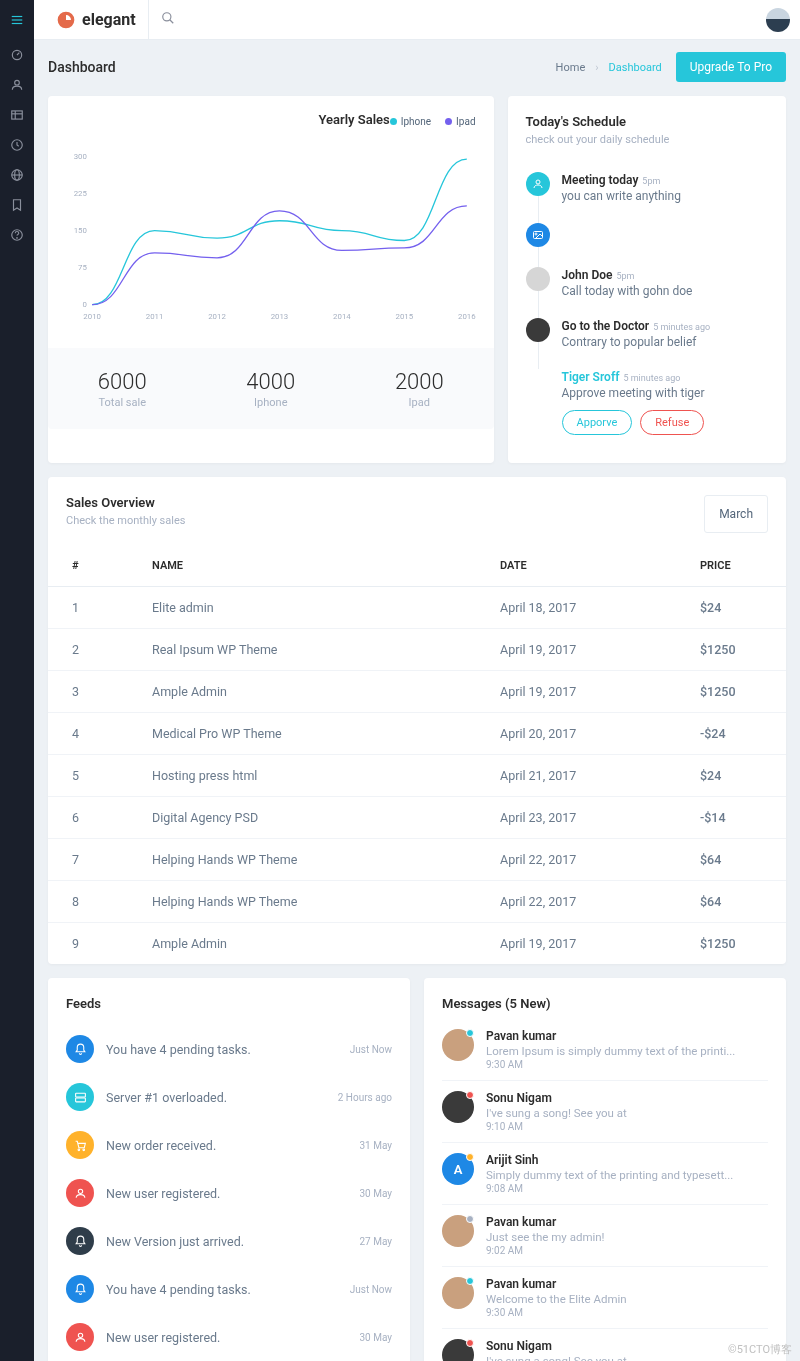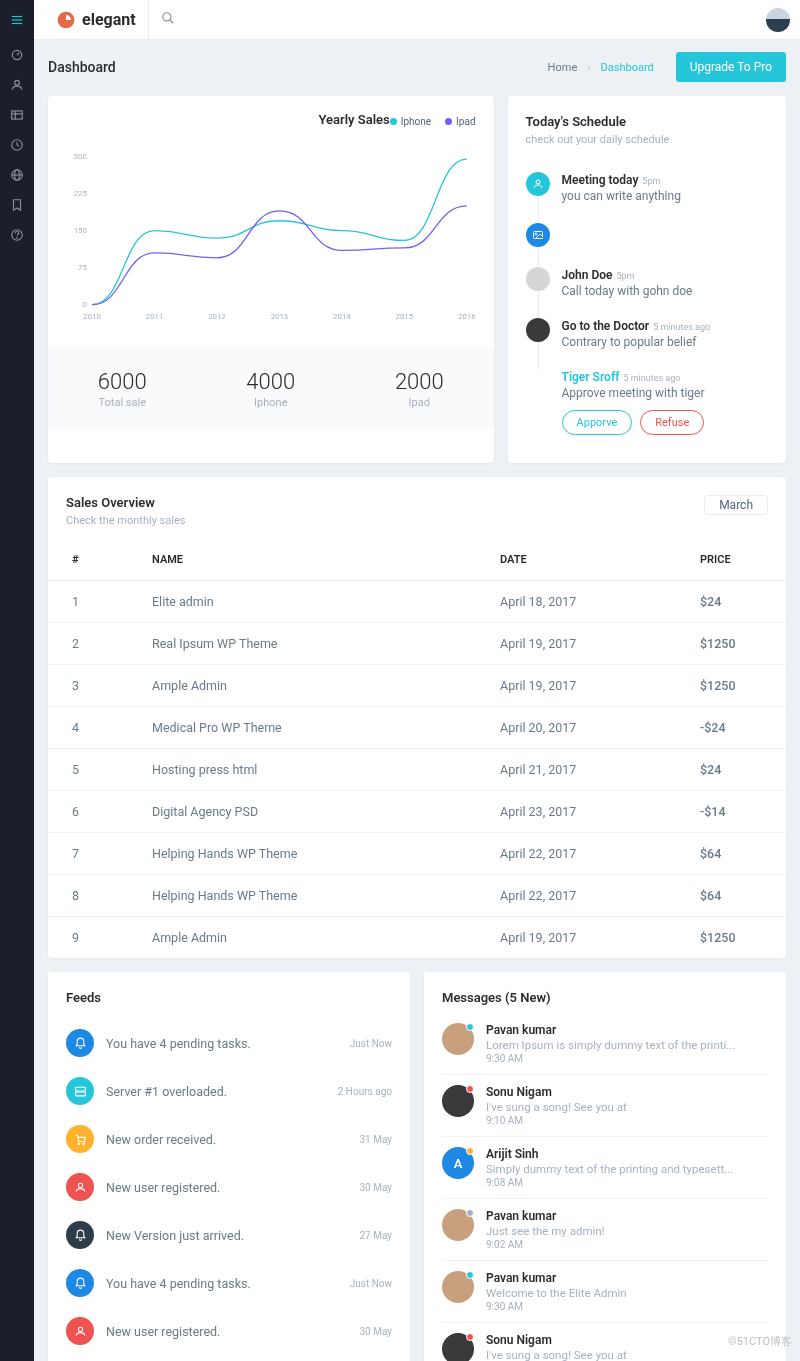--- a/index.html
+++ b/index.html
@@ -47,42 +47,42 @@
 .sched-body{flex:1}
 .sched-title{color:#2c2c2c;font-weight:600;font-size:12px}
 .sched-time{color:#a7b1c2;font-size:9px;font-weight:400;margin-left:4px}
 .sched-desc{color:#6a7a8c;font-size:12px;margin-top:2px}
 .sched-actions{margin-top:10px;display:flex;gap:8px}
 .btn-outline{border:1px solid;background:transparent;padding:5px 14px;border-radius:16px;font-size:11px;cursor:pointer}
 .btn-approve{color:#26c6da;border-color:#26c6da}
 .btn-refuse{color:#ef5350;border-color:#ef5350}
 .sales-card{margin-top:14px}
 .sales-head{display:flex;justify-content:space-between;align-items:flex-start;padding:18px 18px 12px}
-.month-select{border:1px solid #e8edf2;padding:2px 14px;border-radius:3px;font-size:12px;cursor:pointer;color:#54667a;background:#fff}
+.month-select{border:1px solid #e8edf2;padding:11px 14px;border-radius:3px;font-size:12px;cursor:pointer;color:#54667a;background:#fff}
 .table{width:100%;border-collapse:collapse}
 .table th{text-align:left;padding:14px 24px;font-size:11px;font-weight:600;color:#2c2c2c;border-bottom:1px solid #e8edf2}
 .table td{padding:13px 24px;font-size:12.5px;border-bottom:1px solid #f0f3f7;color:#6a7a8c}
 .table tr:last-child td{border-bottom:none}
 .price-pos{color:#26c6da;font-weight:500}
 .price-neg{color:#ef5350;font-weight:500}
 .bottom-row{display:flex;gap:14px;margin-top:14px}
 .feeds-card,.msg-card{flex:1}
 .feed-item{display:flex;align-items:center;gap:12px;padding:10px 0}
 .feed-icon{width:28px;height:28px;border-radius:50%;display:flex;align-items:center;justify-content:center;color:#fff;font-size:12px;flex-shrink:0}
 .feed-text{flex:1;font-size:12.5px;color:#6a7a8c}
 .feed-time{font-size:10px;color:#a7b1c2}
 .msg-item{display:flex;gap:12px;padding:10px 0;border-bottom:1px solid #f0f3f7;cursor:pointer}
 .msg-item:last-child{border-bottom:none}
 .msg-ava{width:32px;height:32px;border-radius:50%;flex-shrink:0;position:relative}
 .msg-status{position:absolute;top:0;right:0;width:8px;height:8px;border-radius:50%;border:1.5px solid #fff}
 .msg-name{color:#2c2c2c;font-weight:600;font-size:12px}
 .msg-text{color:#a7b1c2;font-size:11.5px;margin-top:1px;white-space:nowrap;overflow:hidden;text-overflow:ellipsis;max-width:290px}
 .msg-time{color:#a7b1c2;font-size:10px;margin-top:1px}
 .sched-title.link{color:#26c6da}
-.watermark{position:fixed;bottom:12px;right:8px;font-size:11px;color:#c0c0c0}
+.watermark{position:fixed;bottom:4px;right:8px;font-size:11px;color:#c0c0c0}
 </style>
 </head>
 <body>
 
 <div class="app">
   <nav class="sidebar">
     <div class="sidebar-toggle">
       <svg width="14" height="14" viewBox="0 0 24 24" fill="none" stroke="#26c6da" stroke-width="2">
           <line x1="3" y1="6" x2="21" y2="6"></line>
           <line x1="3" y1="12" x2="21" y2="12"></line>
@@ -151,21 +151,21 @@
             <line x1="21" y1="21" x2="15" y2="15"></line>
           </svg>
       </div>
       <div class="topbar-spacer"></div>
       <div class="avatar-top"></div>
     </header>
 
     <div class="content">
       <div class="page-head">
         <div class="page-title">Dashboard</div>
-        <div style="display:flex;gap:22px">
+        <div style="display:flex;gap:14px">
           <div class="breadcrumb">
             <span class="bc-link">Home</span>
             <span style="color:#c0c8d2">›</span>
             <span class="bc-active">Dashboard</span>
           </div>
           <button class="btn-upgrade">Upgrade To Pro</button>
         </div>
       </div>
 
       <div class="row">

